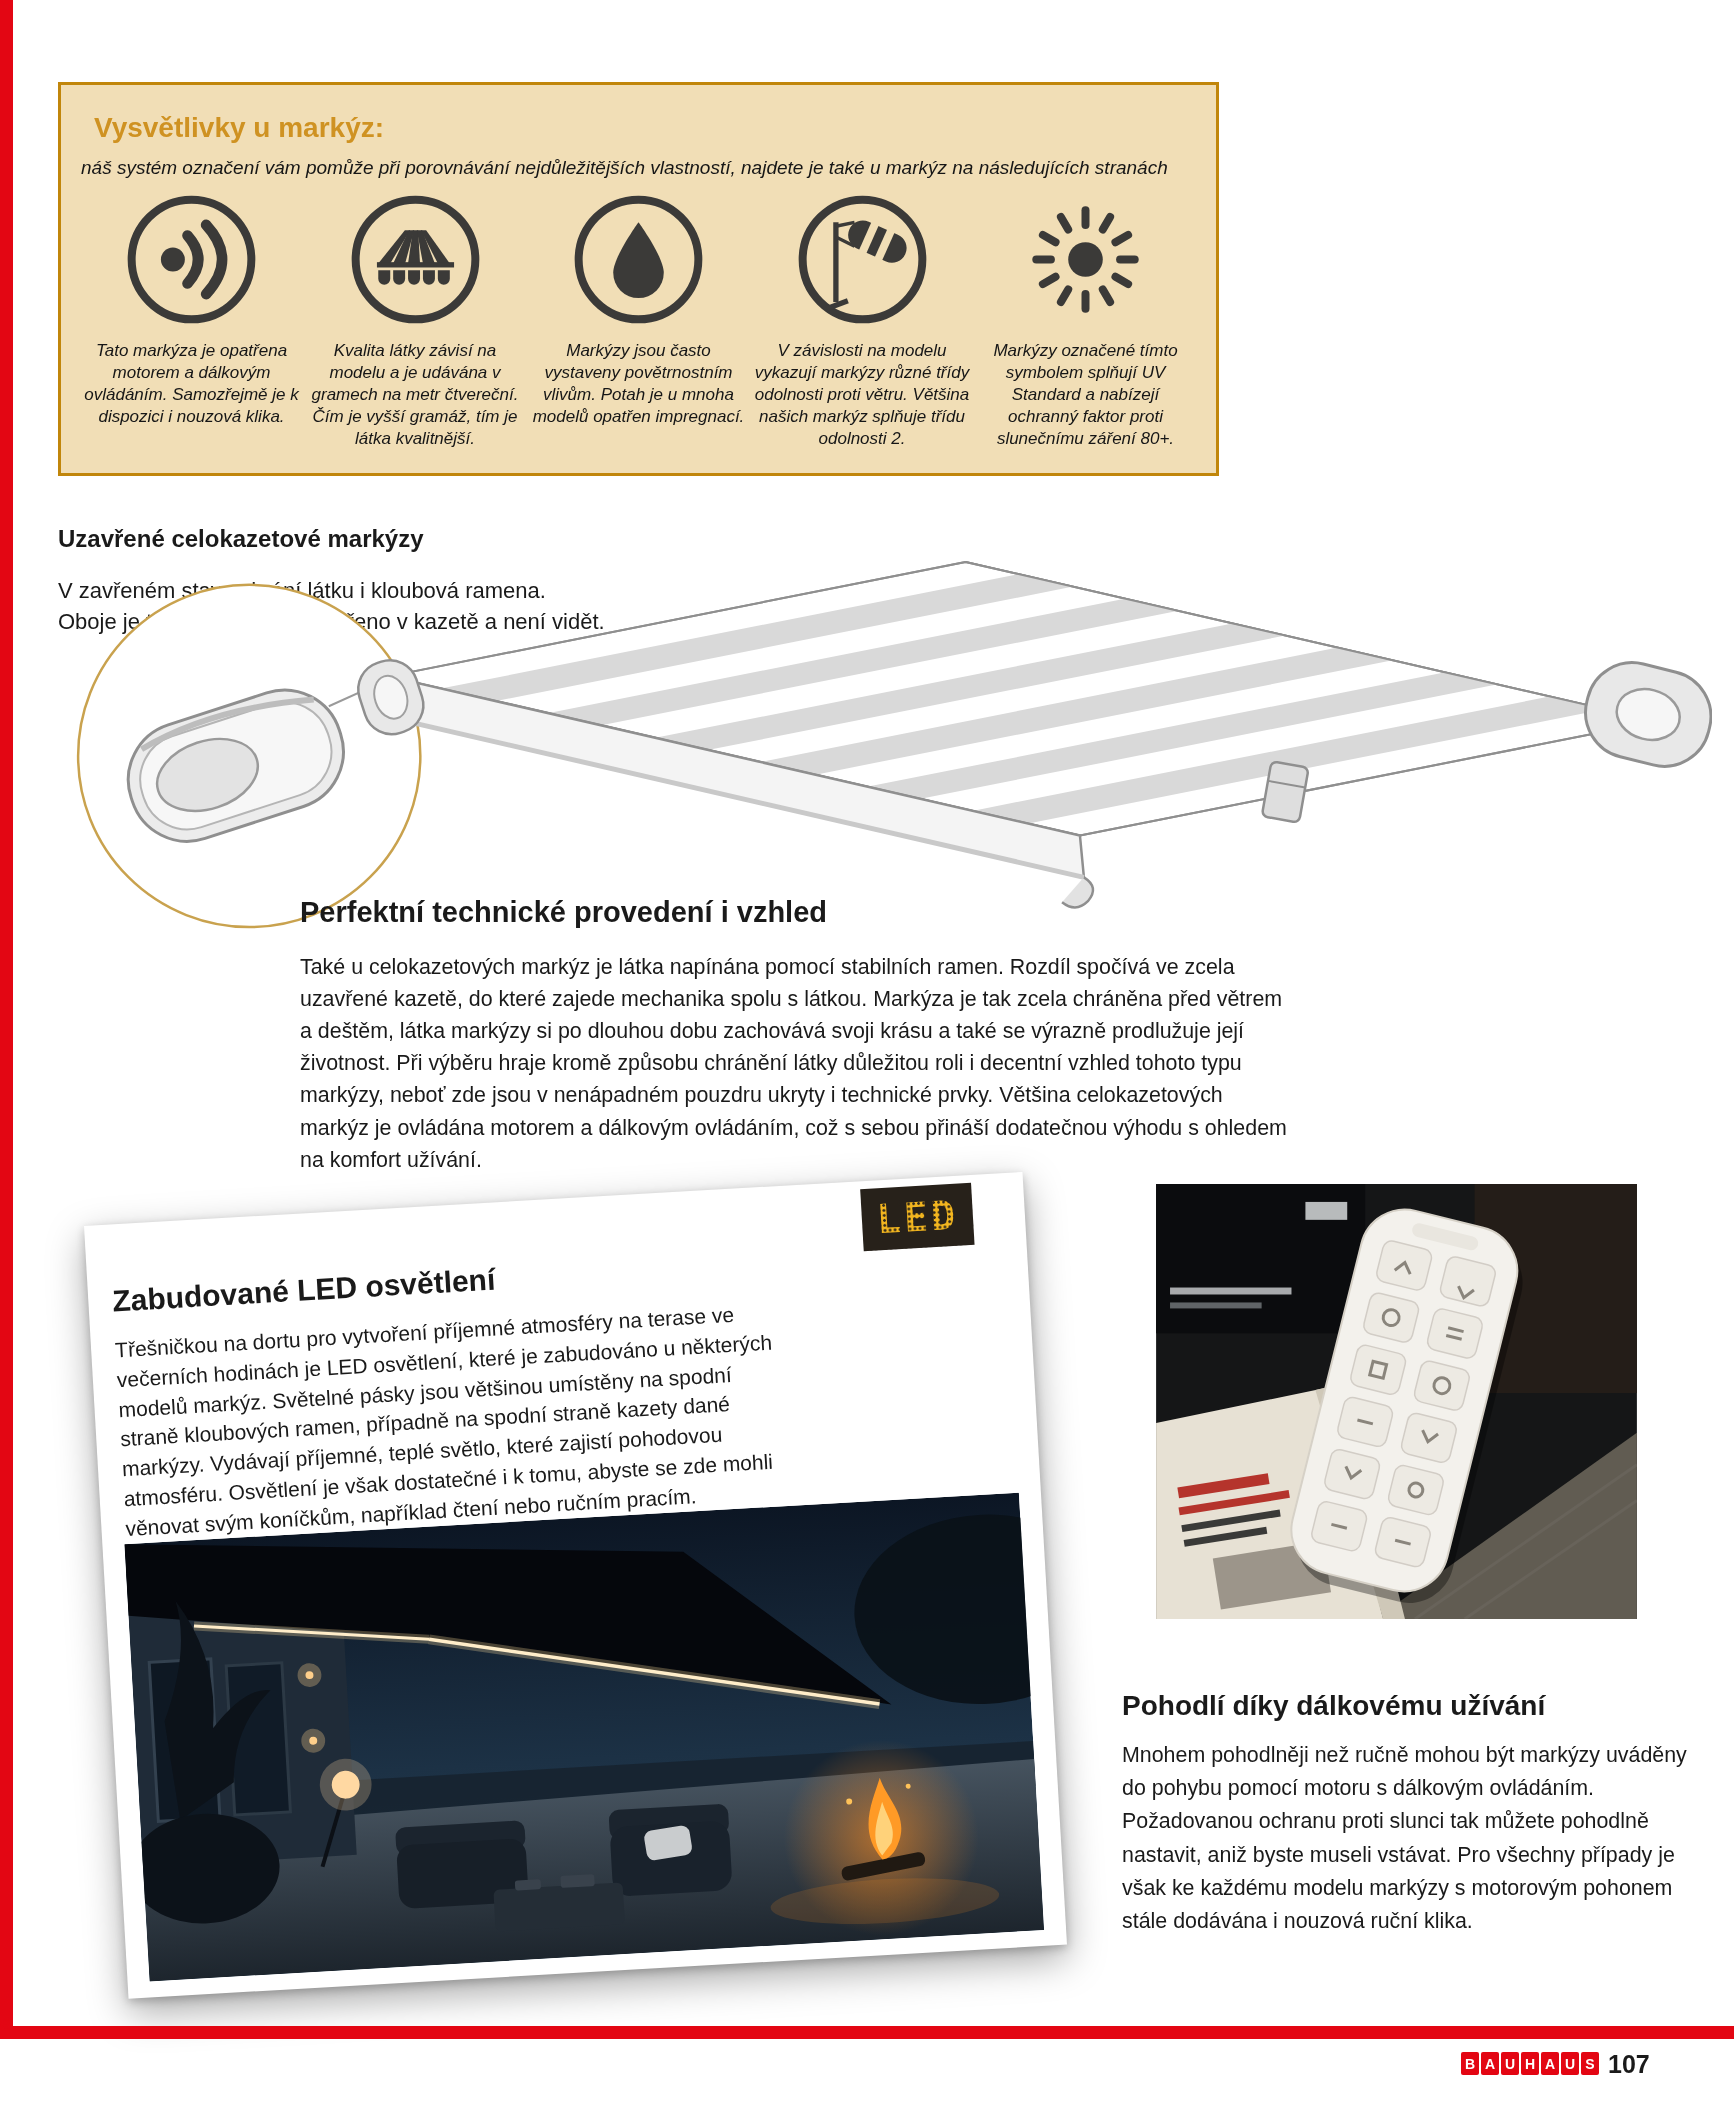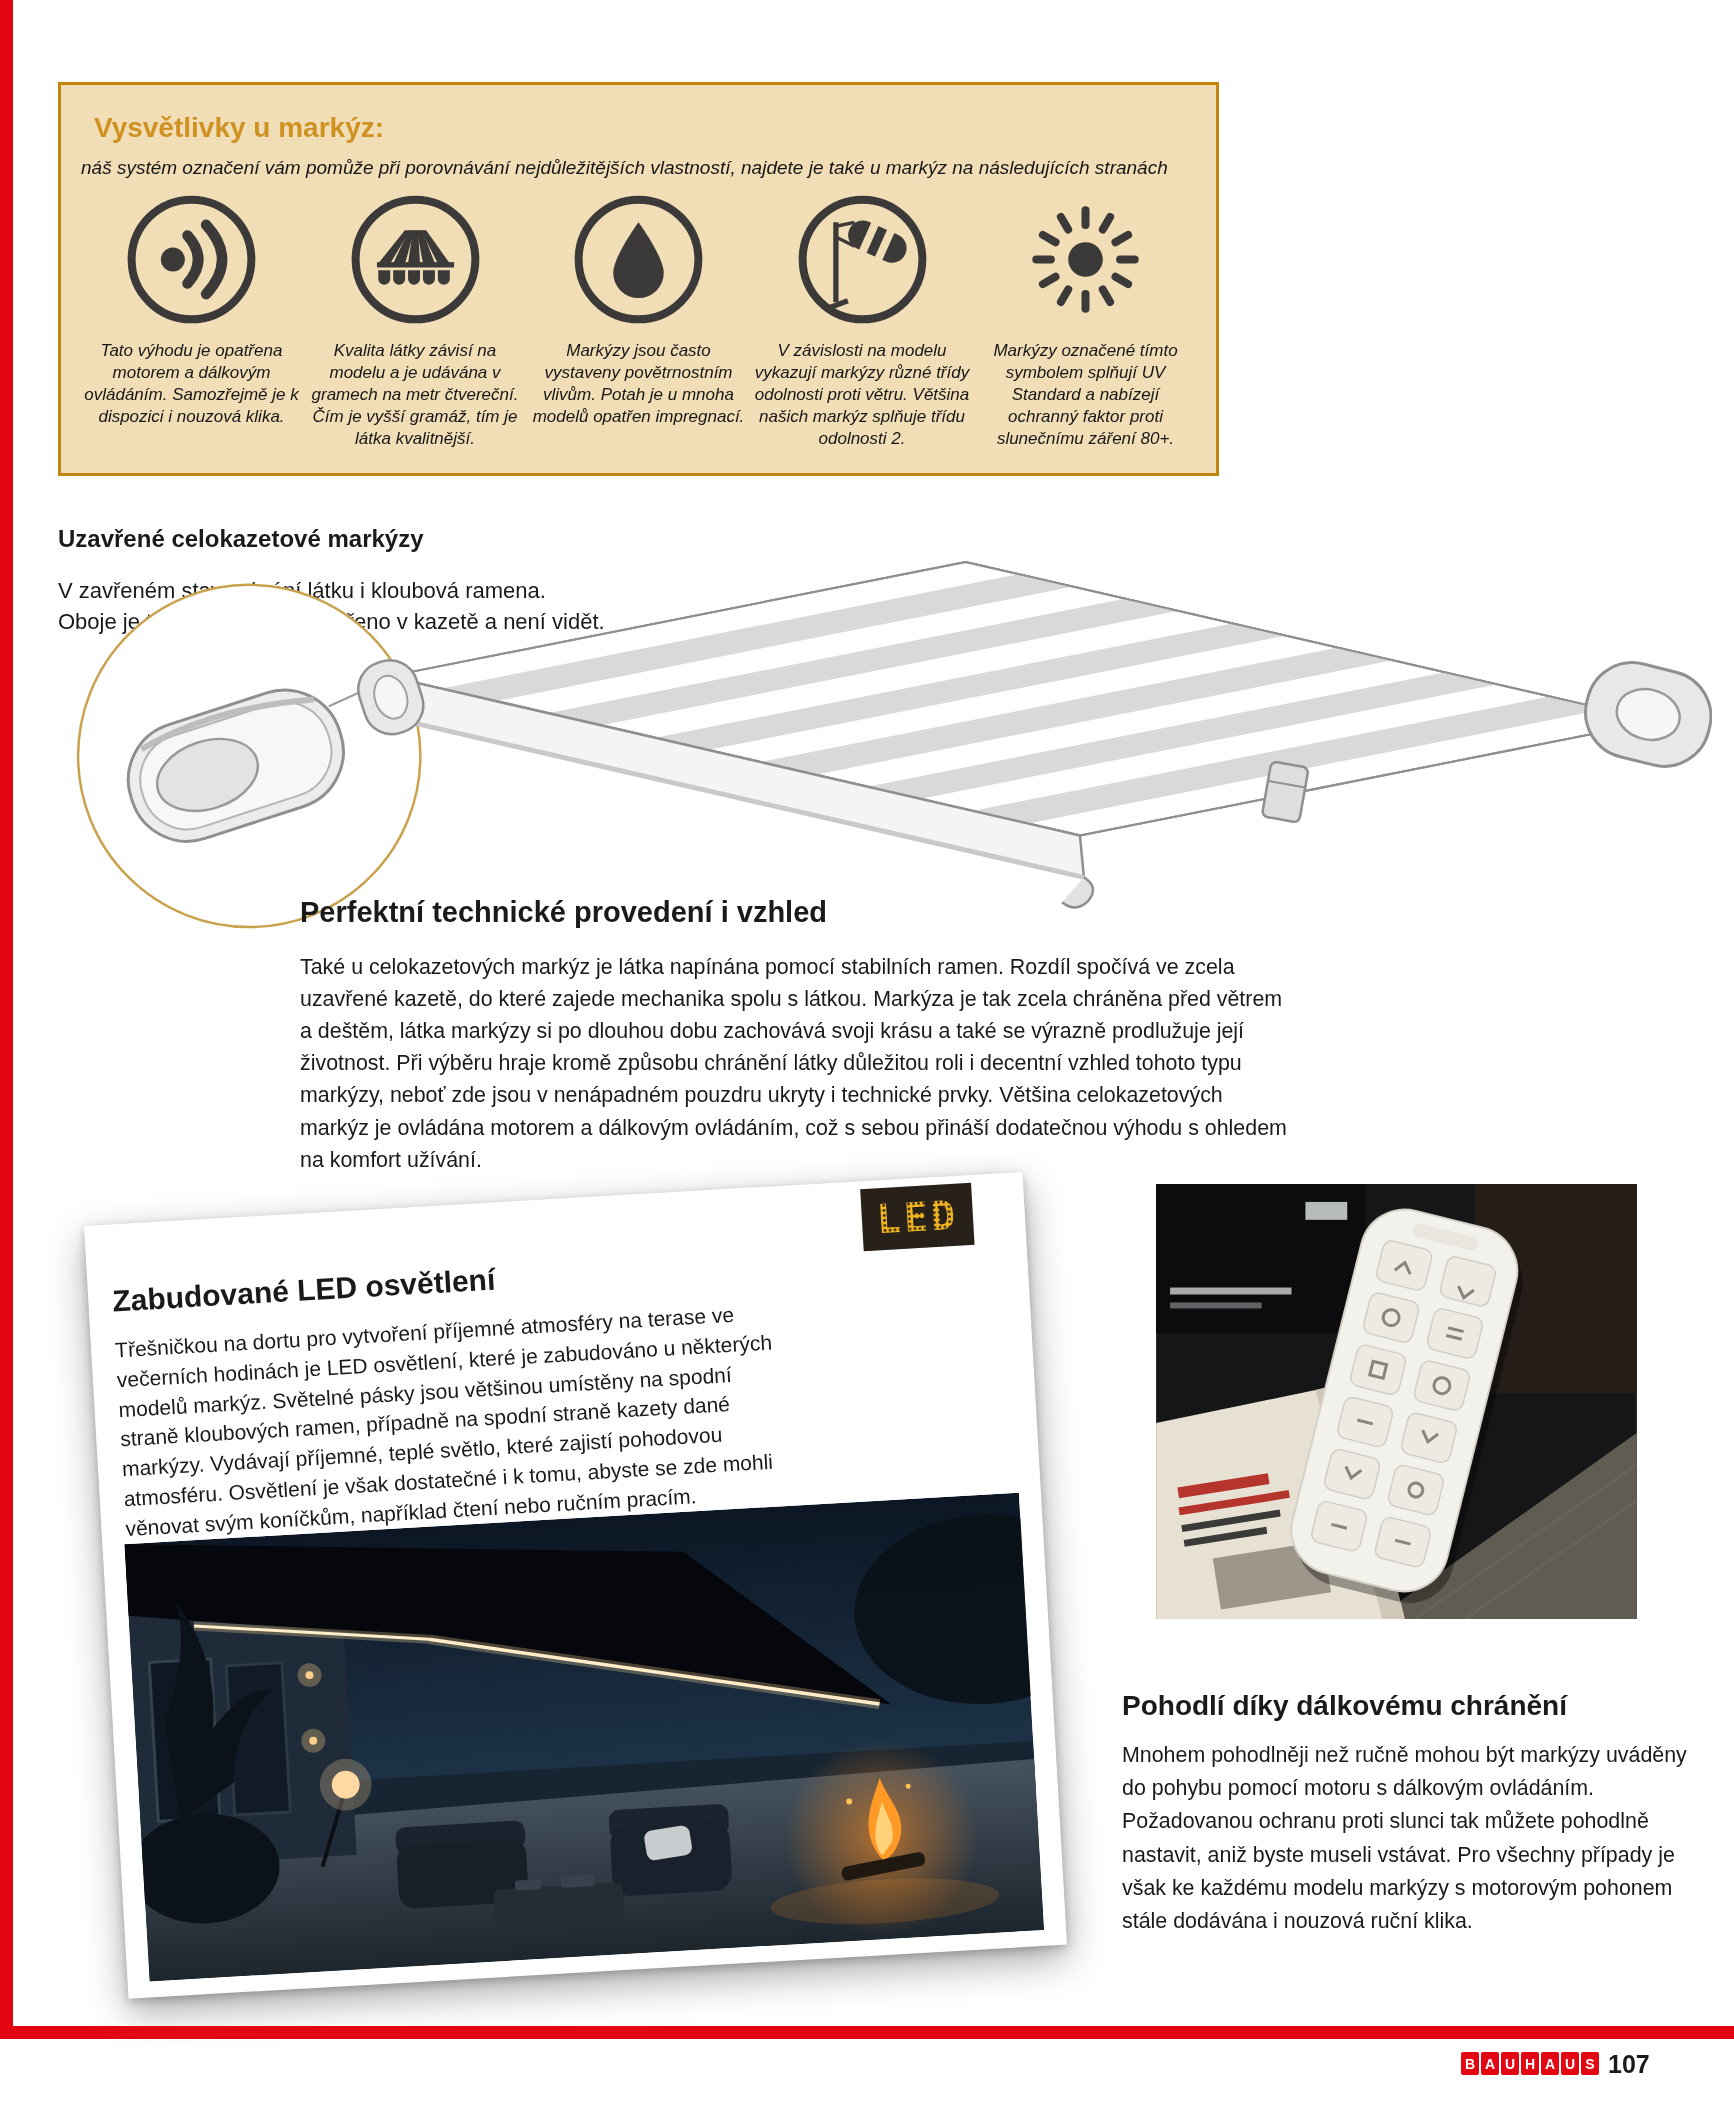--- a/index.html
+++ b/index.html
@@ -85,21 +85,21 @@
     <p class="legend-sub">náš systém označení vám pomůže při porovnávání nejdůležitějších vlastností, najdete je také u markýz na následujících stranách</p>
     <div class="legend-items">
 
       <div class="legend-item">
         <svg viewBox="0 0 100 100">
           <circle cx="50" cy="50" r="45" fill="none" stroke="#3b3a38" stroke-width="6"></circle>
           <circle cx="36" cy="50" r="9" fill="#3b3a38"></circle>
           <path d="M47,32 q16,18 0,36" fill="none" stroke="#3b3a38" stroke-width="8" stroke-linecap="round"></path>
           <path d="M61,24 q24,26 0,52" fill="none" stroke="#3b3a38" stroke-width="8" stroke-linecap="round"></path>
         </svg>
-        <p class="legend-cap">Tato výhodu je opatřena motorem a dálkovým ovládáním. Samozřejmě je k dispozici i nouzová klika.</p>
+        <p class="legend-cap">Tato markýza je opatřena motorem a dálkovým ovládáním. Samozřejmě je k dispozici i nouzová klika.</p>
       </div>
 
       <div class="legend-item">
         <svg viewBox="0 0 100 100">
           <circle cx="50" cy="50" r="45" fill="none" stroke="#3b3a38" stroke-width="6"></circle>
           <g fill="#3b3a38">
             <path d="M22,53 L31,53 L46,28 L42,28 Z"></path>
             <path d="M33.2,53 L42.2,53 L49,28 L45,28 Z"></path>
             <path d="M44.4,53 L53.4,53 L52,28 L48,28 Z"></path>
             <path d="M55.6,53 L64.6,53 L55,28 L51,28 Z"></path>
@@ -327,21 +327,21 @@
         <circle cx="33" cy="-21" r="8"></circle>
         <path d="M-41,33 h16 M25,27 l8,10 l8,-10"></path>
         <path d="M-41,81 l8,10 l8,-10"></path>
           <circle cx="33" cy="87" r="7"></circle>
         <path d="M-41,141 h16"></path>
           <path d="M25,141 h16"></path>
       </g>
     </g>
   </svg>
 
-  <h3 class="h-remote">Pohodlí díky dálkovému chránění</h3>
+  <h3 class="h-remote">Pohodlí díky dálkovému užívání</h3>
   <p class="p-remote">Mnohem pohodlněji než ručně mohou být markýzy uváděny do pohybu pomocí motoru s dálkovým ovládáním. Požadovanou ochranu proti slunci tak můžete pohodlně nastavit, aniž byste museli vstávat. Pro všechny případy je však ke každému modelu markýzy s motorovým pohonem stále dodávána i nouzová ruční klika.</p>
 
   <div class="bottom-bar"></div>
   <div class="brand">
     <span class="tile">B</span>
     <span class="tile">A</span>
     <span class="tile">U</span>
     <span class="tile">H</span>
     <span class="tile">A</span>
     <span class="tile">U</span>

